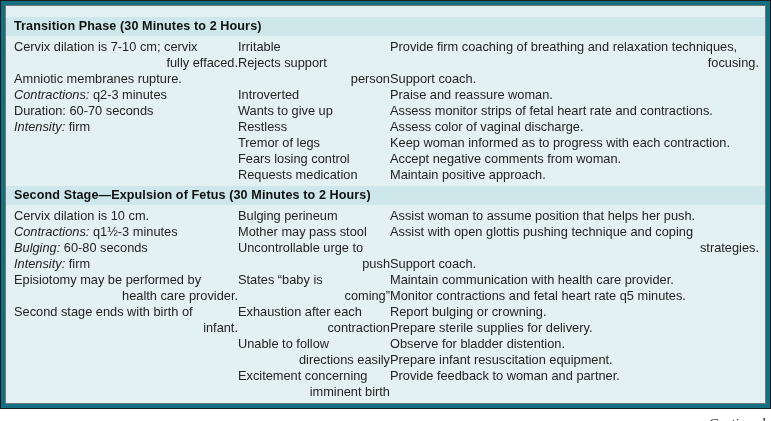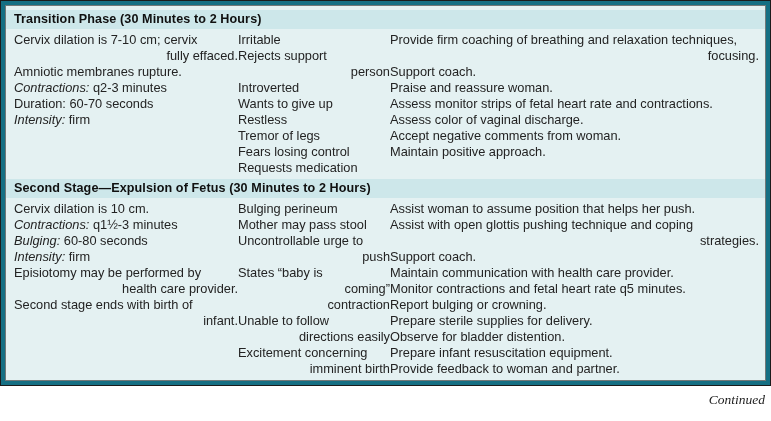--- a/index.html
+++ b/index.html
@@ -18,21 +18,21 @@
     box-sizing:border-box;
     width:771px;
     border:1px solid #1b1b1b;
     background:var(--teal);
     padding:4px;
   }
   .table-inner{
     box-sizing:border-box;
     border:1px solid rgba(20,20,20,.55);
     background:var(--body);
-    padding-top:4px;
+    padding-top:11px;
     overflow:hidden;
   }
   .sec-header{
     background:var(--band);
     font-weight:bold;
     font-size:12.6px;
     line-height:19px;
     color:#101010;
     padding:0 8px;
     letter-spacing:.1px;
@@ -87,20 +87,21 @@
               <div class="line">Fears losing control</div>
               <div class="line">Requests medication</div>
             </div>
             <div class="col">
               <div class="line">Provide firm coaching of breathing and relaxation techniques,</div>
               <div class="line ind">focusing.</div>
               <div class="line">Support coach.</div>
               <div class="line">Praise and reassure woman.</div>
               <div class="line">Assess monitor strips of fetal heart rate and contractions.</div>
               <div class="line">Assess color of vaginal discharge.</div>
+              <div class="line">Keep woman informed as to progress with each contraction.</div>
               <div class="line">Accept negative comments from woman.</div>
               <div class="line">Maintain positive approach.</div>
             </div>
           </div>
         </section>
         <section>
           <div class="sec-header">Second Stage—Expulsion of Fetus (30 Minutes to 2 Hours)</div>
           <div class="sec-body">
             <div class="col">
               <div class="line">Cervix dilation is 10 cm.</div>
@@ -112,20 +113,21 @@
               <div class="line">Second stage ends with birth of</div>
               <div class="line ind">infant.</div>
             </div>
             <div class="col">
               <div class="line">Bulging perineum</div>
               <div class="line">Mother may pass stool</div>
               <div class="line">Uncontrollable urge to</div>
               <div class="line ind">push</div>
               <div class="line">States “baby is</div>
               <div class="line ind">coming”</div>
+              <div class="line">Exhaustion after each</div>
               <div class="line ind">contraction</div>
               <div class="line">Unable to follow</div>
               <div class="line ind">directions easily</div>
               <div class="line">Excitement concerning</div>
               <div class="line ind">imminent birth</div>
             </div>
             <div class="col">
               <div class="line">Assist woman to assume position that helps her push.</div>
               <div class="line">Assist with open glottis pushing technique and coping</div>
               <div class="line ind">strategies.</div>

